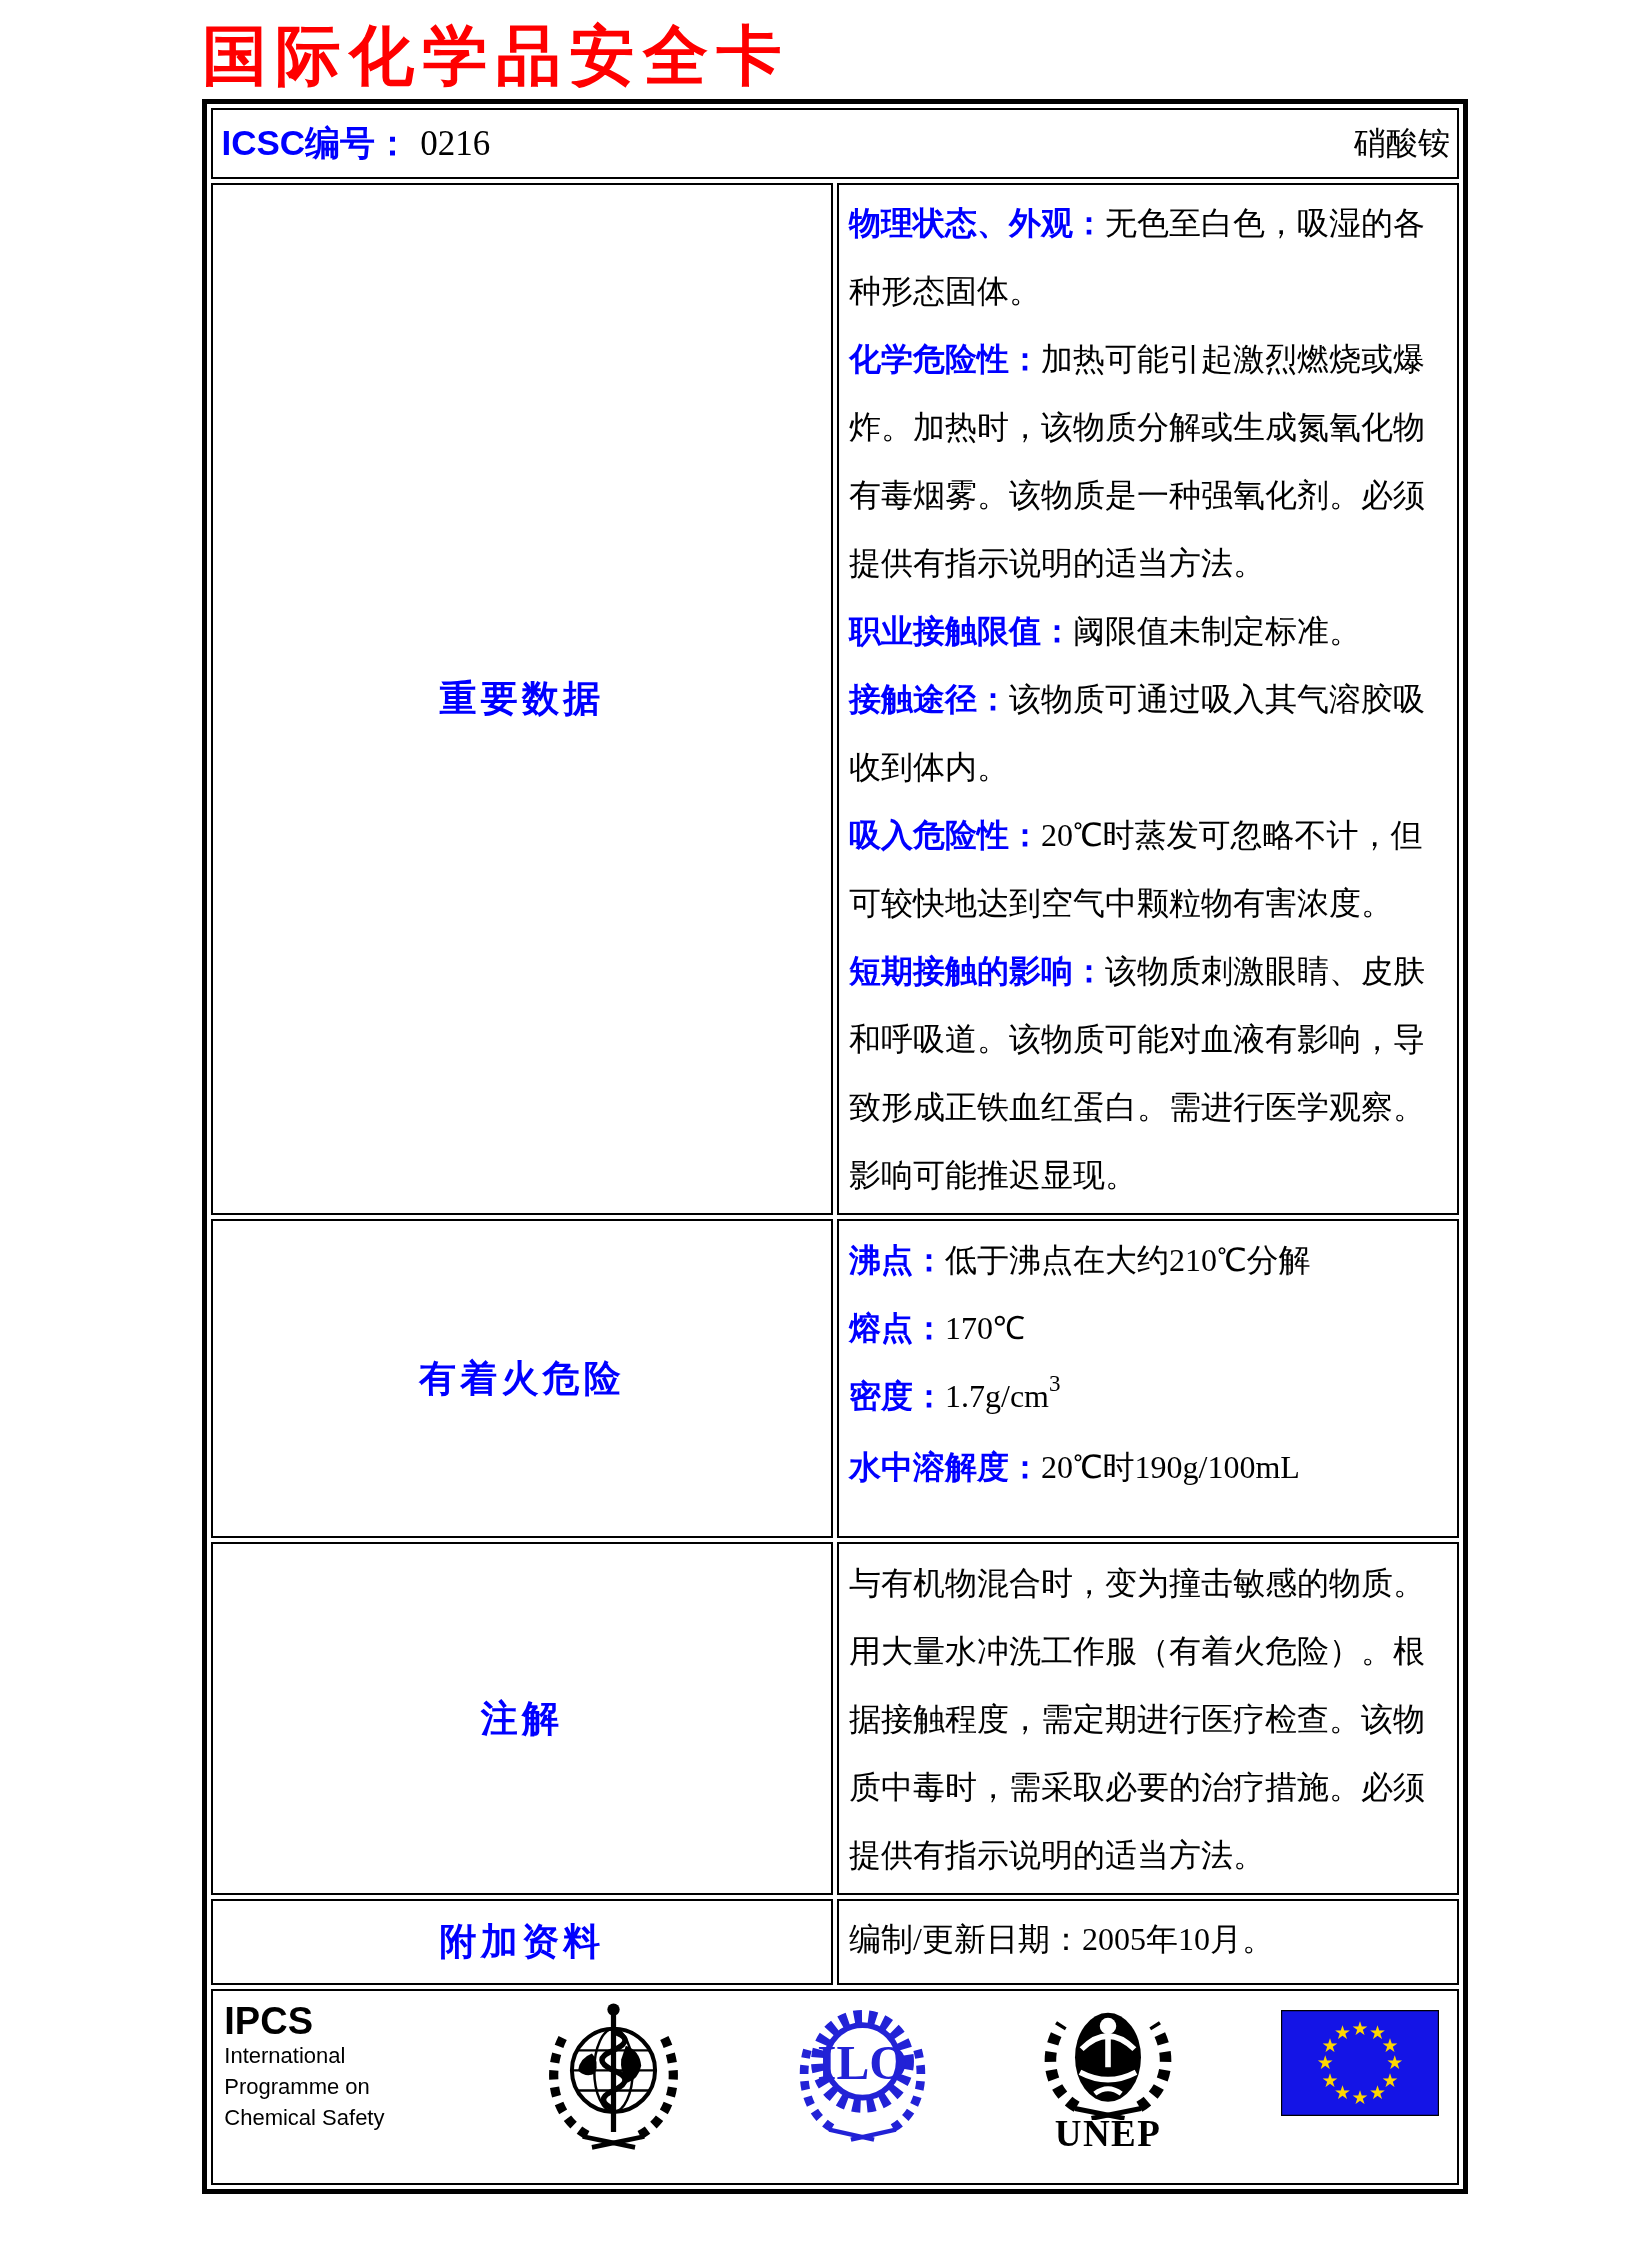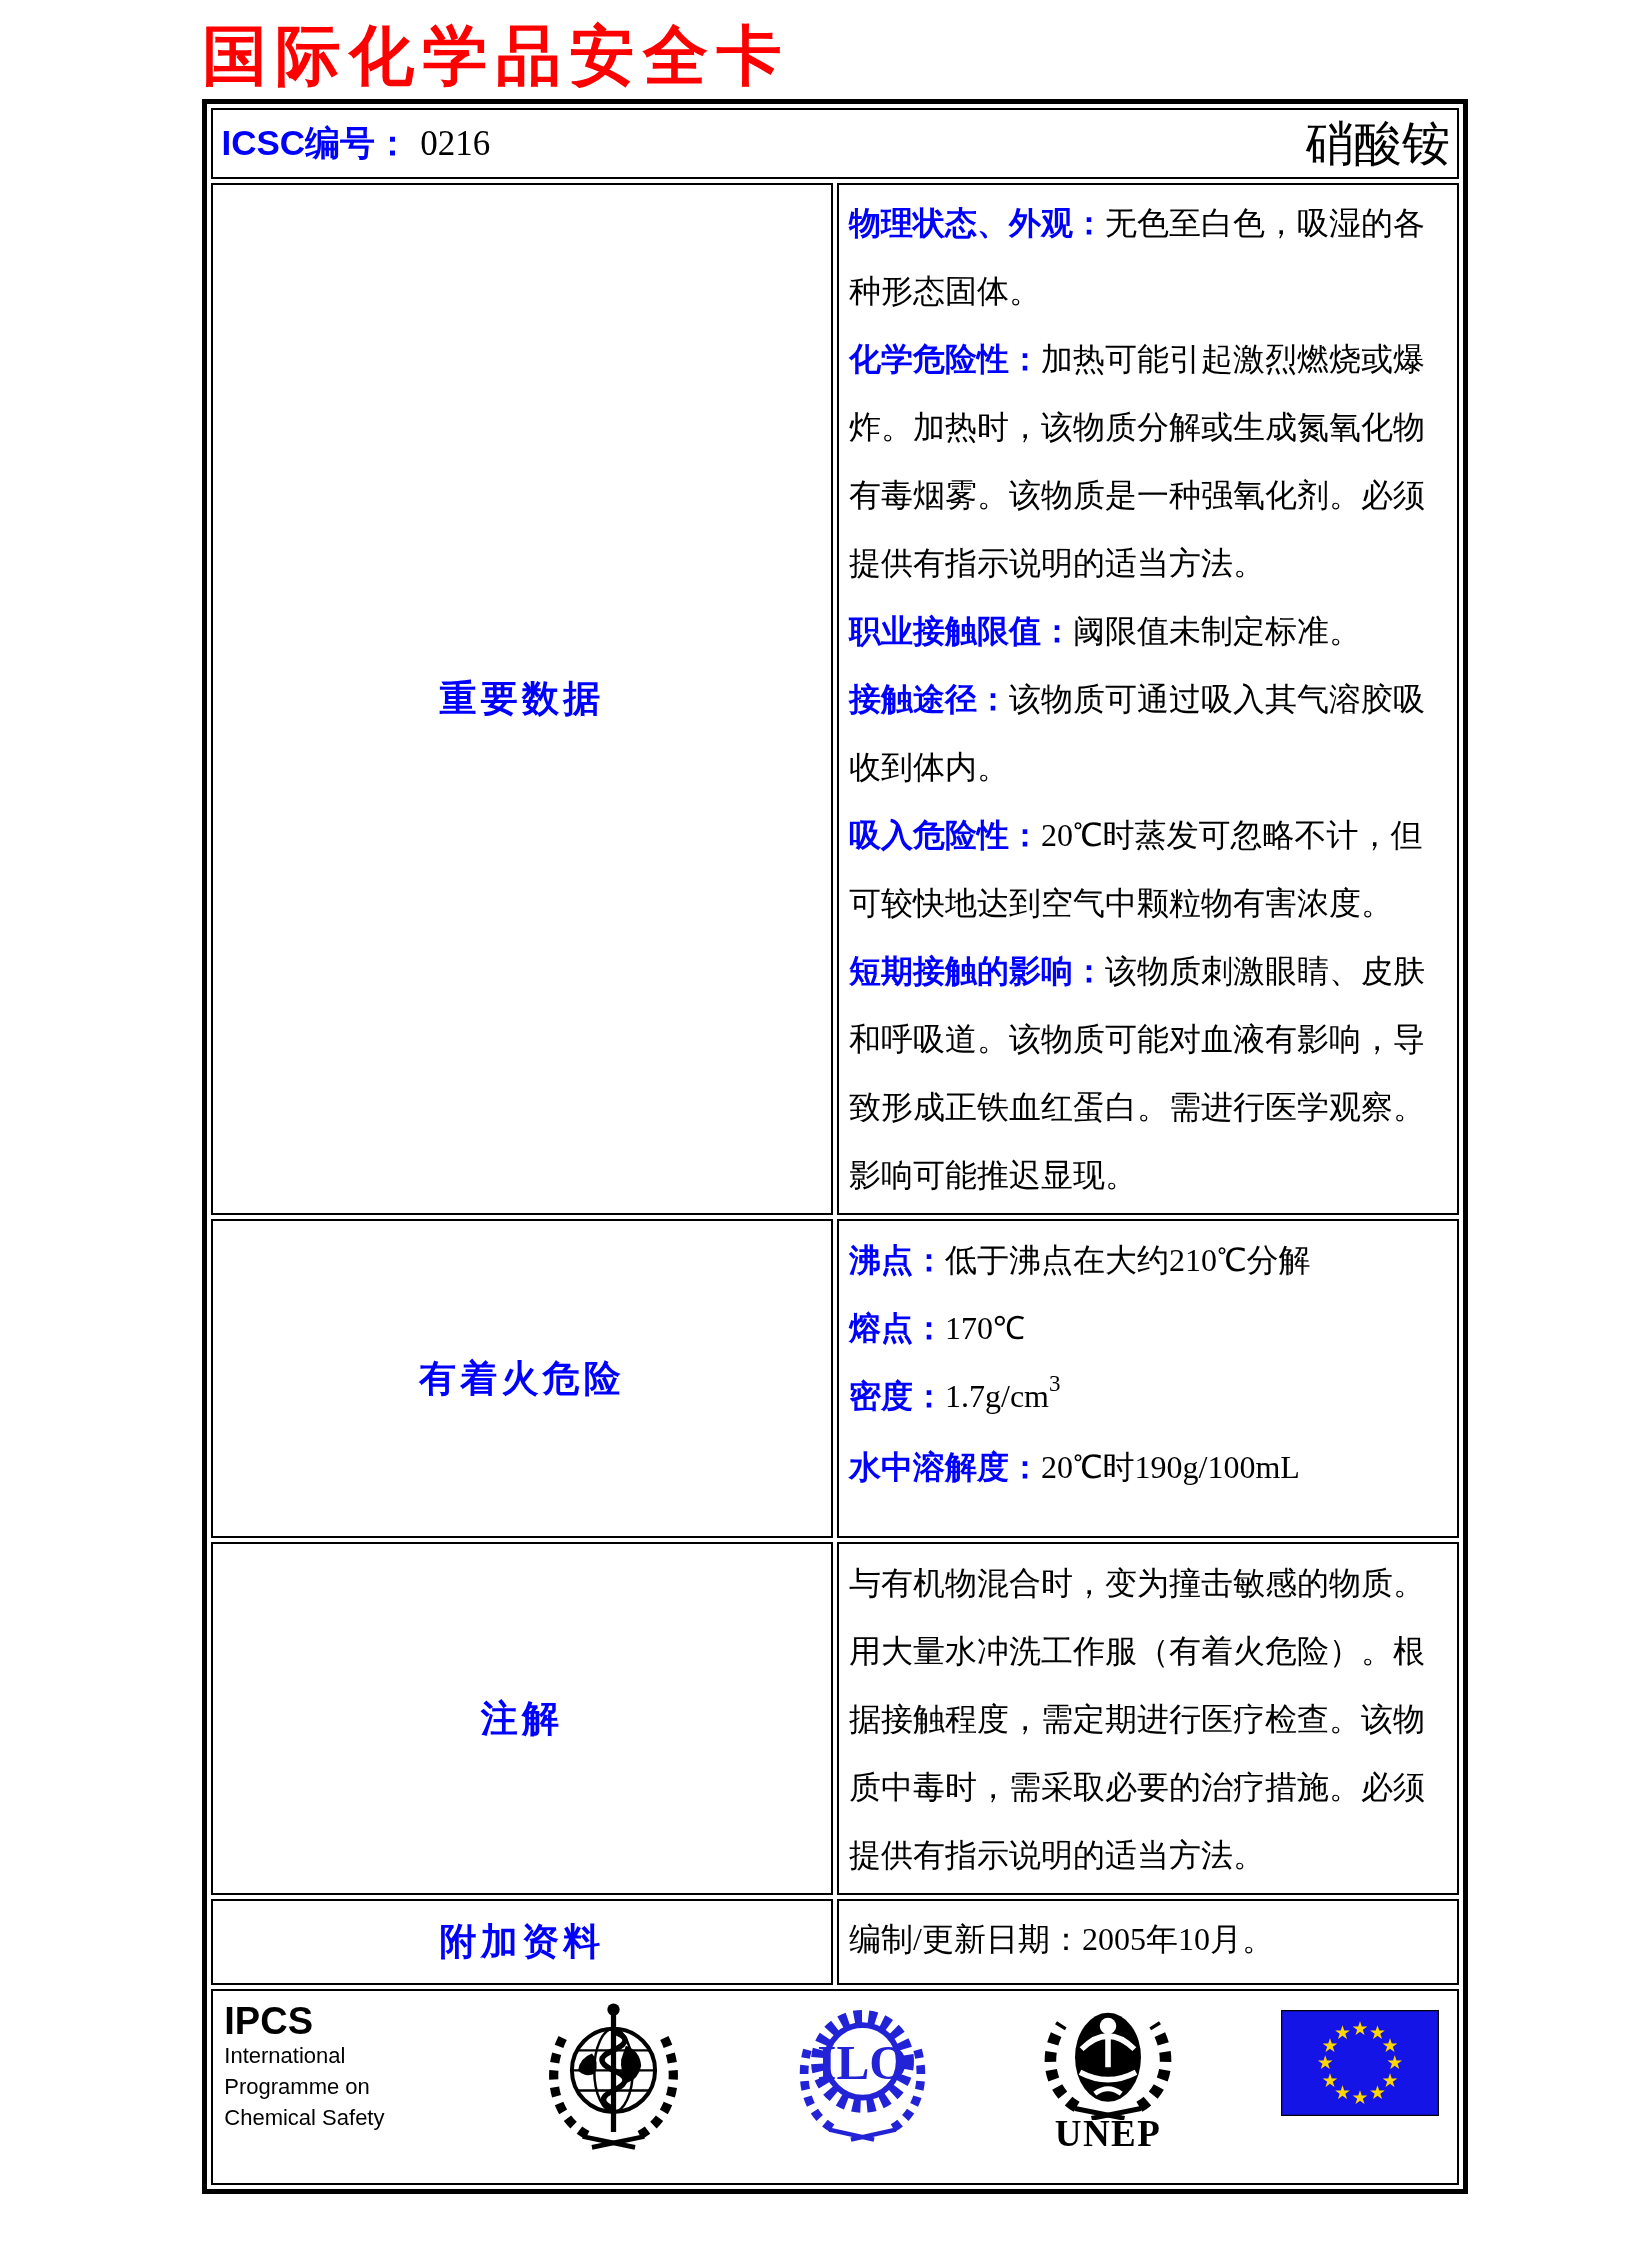--- a/index.html
+++ b/index.html
@@ -59,21 +59,21 @@
     font-weight: bold;
   }
   .icsc-left { font-size: 35px; }
   .icsc-left .icsc-number {
     color: #000;
     font-family: "Liberation Serif", serif;
     font-weight: normal;
     margin-left: 10px;
   }
   .icsc-name {
-    font-size: 48px;
+    font-size: 32px;
     color: #000;
   }
   
   td.label-cell {
     width: 174px;
     text-align: center;
     vertical-align: middle;
     color: #0000ff;
     font-family: "Liberation Sans", sans-serif;
     font-weight: bold;

